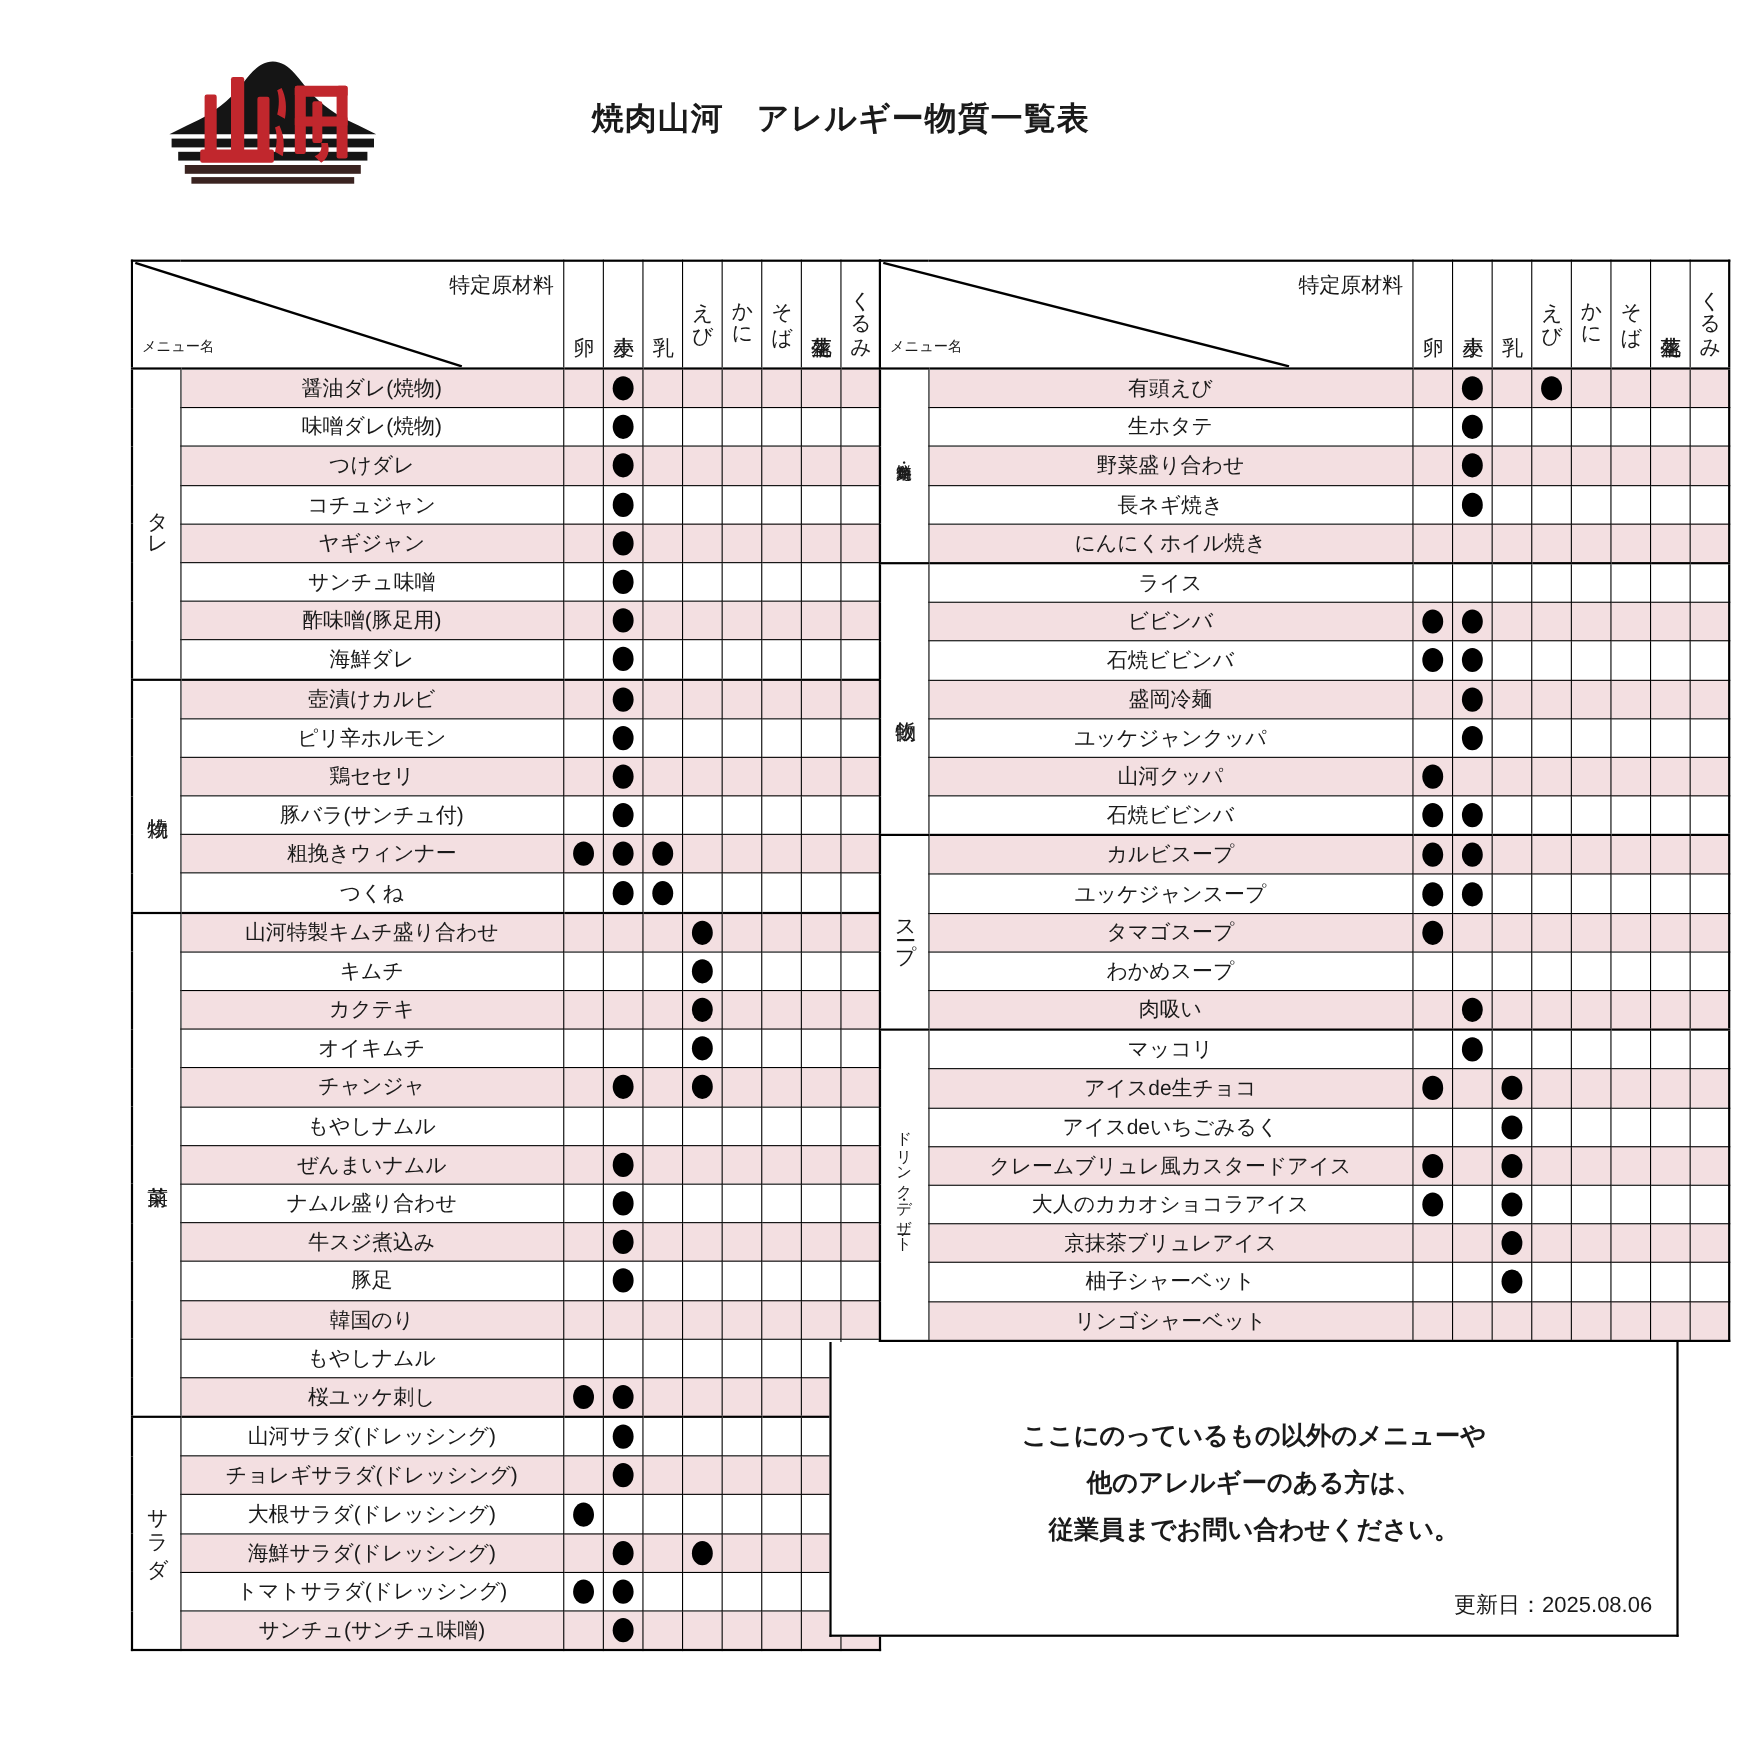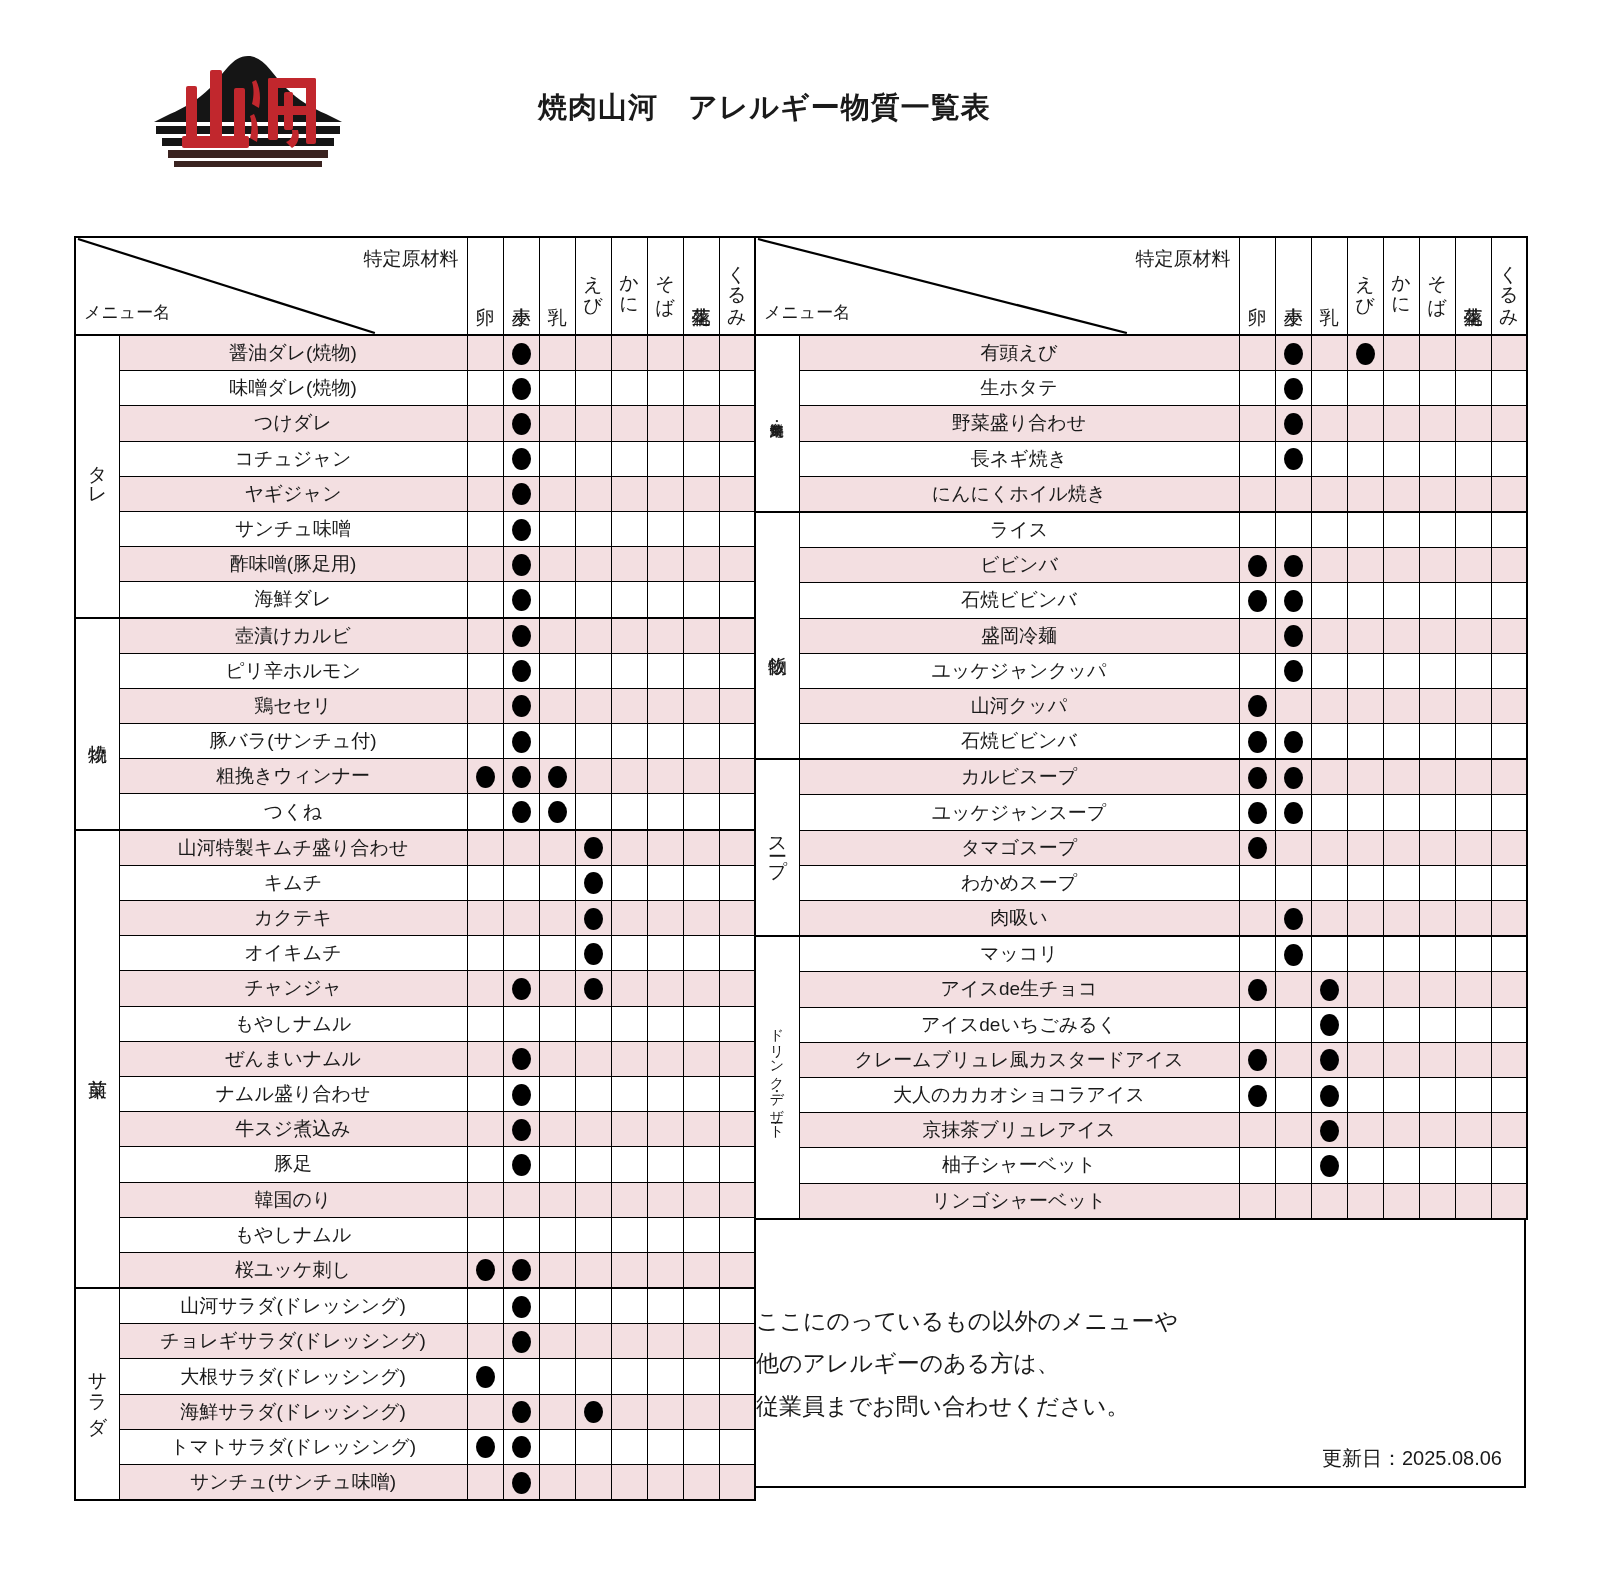--- a/index.html
+++ b/index.html
@@ -34,20 +34,21 @@
   }
   .tbl-wrap{position:relative;}
   .tbl-left{width:680px;}
   .tbl-right{width:772px;}
 
   table.grid{
     border-collapse:collapse;
     table-layout:fixed;
     width:100%;
     border:2.5px solid #000;
+    margin-left:45px;
   }
   table.grid td,table.grid th{
     border:1.2px solid #000;
     padding:0;
     font-weight:normal;
     font-size:19px;
     background:#ffffff;
   }
 
   
@@ -59,21 +60,21 @@
   }
   td.corner .diag{
     position:absolute;left:0;top:0;width:100%;height:100%;
   }
   td.corner .lbl-tokutei{
     position:absolute;right:8px;top:8px;
     font-size:19px;white-space:nowrap;
   }
   td.corner .lbl-menu{
     position:absolute;left:8px;bottom:10px;
-    font-size:17px;white-space:nowrap;
+    font-size:13px;white-space:nowrap;
   }
 
   
   th.allergen{
     height:96px;
     vertical-align:middle;
     text-align:center;
     font-size:19px;
     line-height:1.04;
     padding:2px 0;
@@ -132,24 +133,26 @@
   
   .notebox{
     border:2.5px solid #000;
     border-top:none;
     height:268px;
     position:relative;
     background:#fff;
     box-sizing:border-box;
   }
   .notebox .lines{
-    position:absolute;left:0;right:0;top:80px;
+    position:absolute;left:0;right:0;top:64px;
+    text-align:center;
     font-size:23px;
     line-height:1.85;
     white-space:pre-line;
+    font-weight:bold;
   }
   .notebox .updated{
     position:absolute;right:22px;bottom:14px;
     font-size:20px;white-space:nowrap;
   }
 </style>
 </head>
 <body>
 
 <div class="page">

